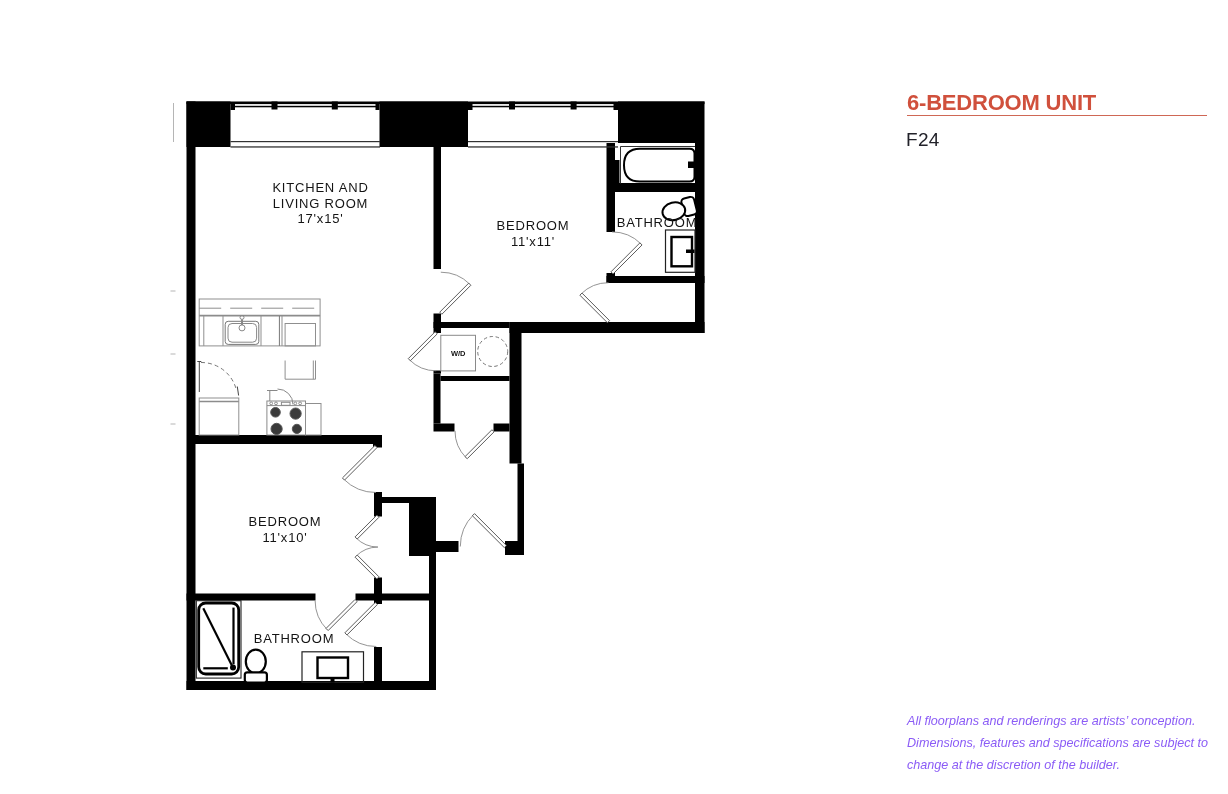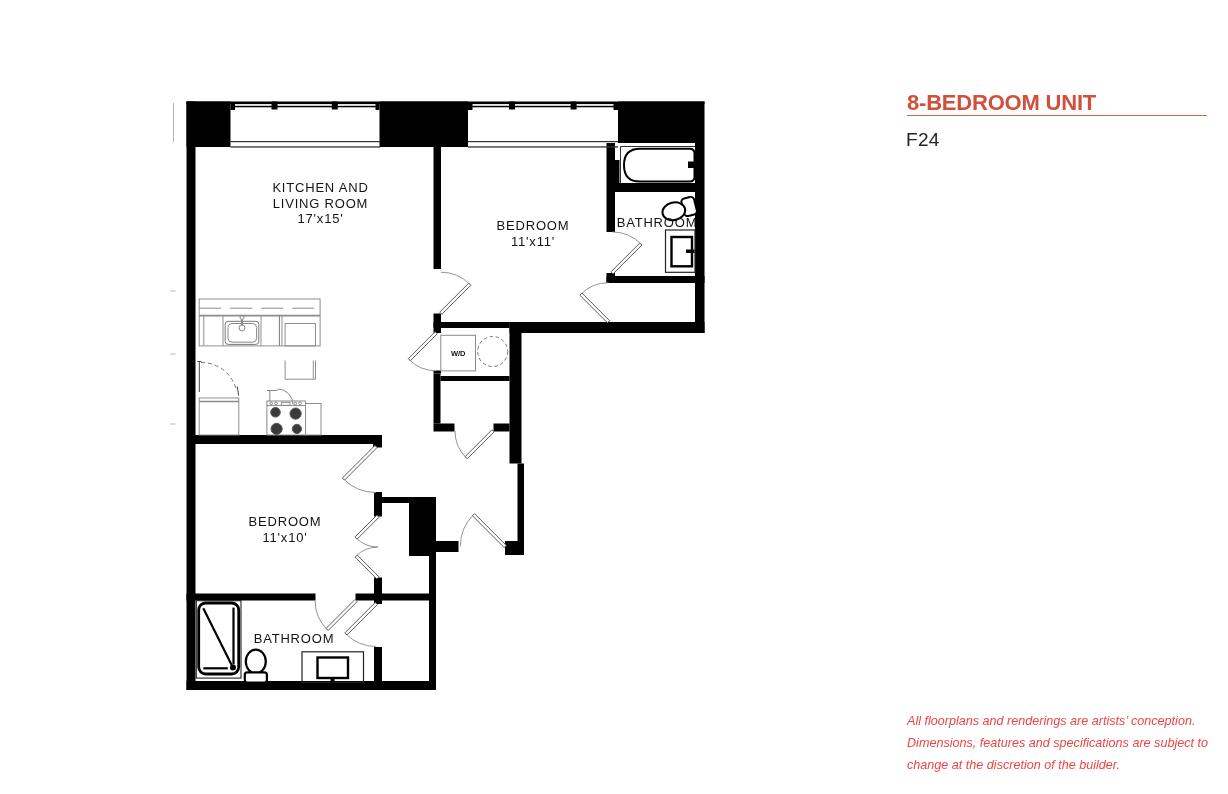--- a/index.html
+++ b/index.html
@@ -314,20 +314,20 @@
   <text x="657" y="227" font-family="Liberation Sans, sans-serif" font-size="13" fill="#141414" text-anchor="middle" letter-spacing="0.8">BATHROOM</text>
 
   <g font-family="Liberation Sans, sans-serif" font-size="13" fill="#141414" text-anchor="middle" letter-spacing="0.8">
     <text x="285" y="525.5">BEDROOM</text>
     <text x="285" y="541.5">11'x10'</text>
   </g>
 
   <text x="294" y="642.5" font-family="Liberation Sans, sans-serif" font-size="13" fill="#141414" text-anchor="middle" letter-spacing="0.8">BATHROOM</text>
 </svg>
 
-<div class="abs" style="left:907px;top:90px;font-size:22px;font-weight:bold;letter-spacing:-0.2px;color:#d0503c;">8-BEDROOM UNIT</div>
+<div class="abs" style="left:907px;top:90px;font-size:22px;font-weight:bold;letter-spacing:-0.2px;color:#d0503c;">6-BEDROOM UNIT</div>
 
 <div class="abs" style="left:907px;top:114.5px;width:300px;height:1.7px;background:#cf6755;"></div>
 
 <div class="abs" style="left:906px;top:128.5px;font-size:19px;color:#22222a;letter-spacing:0.3px;">F24</div>
 
-<div class="abs" style="left:907px;top:710px;width:320px;font-size:12.6px;font-style:italic;color:#ef4444;line-height:22px;">All floorplans and renderings are artists’ conception.<br>Dimensions, features and specifications are subject to<br>change at the discretion of the builder.</div>
+<div class="abs" style="left:907px;top:710px;width:320px;font-size:12.6px;font-style:italic;color:#8b5cf6;line-height:22px;">All floorplans and renderings are artists’ conception.<br>Dimensions, features and specifications are subject to<br>change at the discretion of the builder.</div>
 </div>
 
 </body></html>

